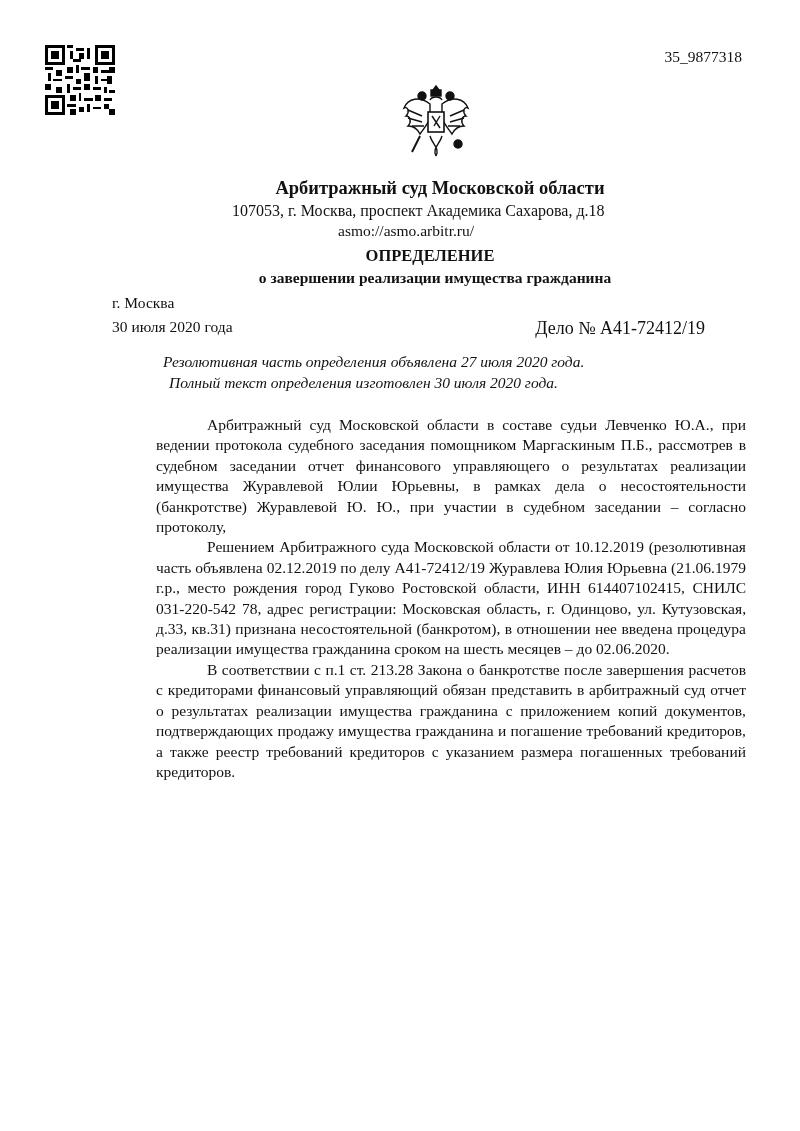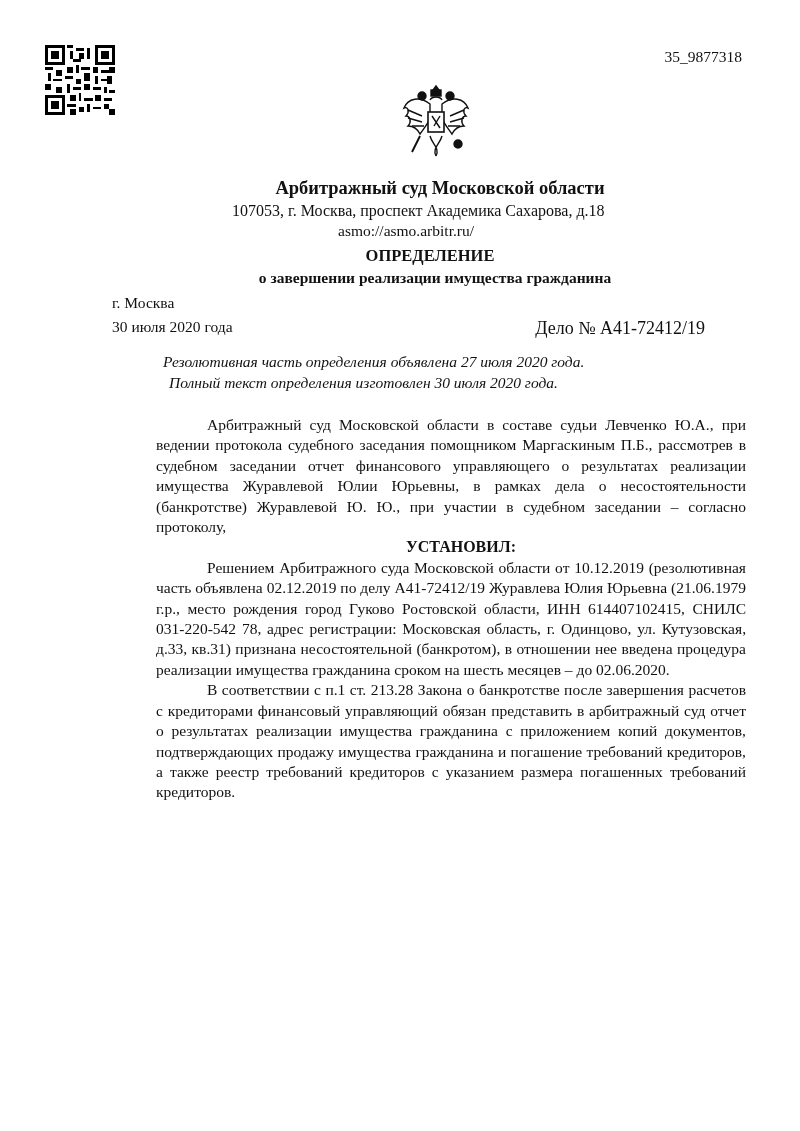--- a/index.html
+++ b/index.html
@@ -117,16 +117,15 @@
 
 <div class="city">г. Москва</div>
 <div class="date">30 июля 2020 года</div>
 <div class="case-no">Дело № А41-72412/19</div>
 
 <div class="note note1">Резолютивная часть определения объявлена 27 июля 2020 года.</div>
 <div class="note note2">Полный текст определения изготовлен 30 июля 2020 года.</div>
 
 <div class="body">
   <p>Арбитражный суд Московской области в составе судьи Левченко Ю.А., при ведении протокола судебного заседания помощником Маргаскиным П.Б., рассмотрев в судебном заседании отчет финансового управляющего о результатах реализации имущества Журавлевой Юлии Юрьевны, в рамках дела о несостоятельности (банкротстве) Журавлевой Ю. Ю., при участии в судебном заседании – согласно протоколу,</p>
-  <p class="heading">УСТАНОВИЛ:</p>
   <p>Решением Арбитражного суда Московской области от 10.12.2019 (резолютивная часть объявлена 02.12.2019 по делу А41-72412/19  Журавлева Юлия Юрьевна (21.06.1979 г.р., место рождения город Гуково Ростовской области,  ИНН 614407102415, СНИЛС 031-220-542 78, адрес регистрации: Московская область, г. Одинцово, ул. Кутузовская, д.33, кв.31) признана  несостоятельной (банкротом), в отношении нее введена процедура реализации имущества гражданина сроком на шесть месяцев – до 02.06.2020.</p>
   <p>В соответствии с п.1 ст. 213.28 Закона о банкротстве после завершения расчетов с кредиторами финансовый управляющий обязан представить в арбитражный суд отчет о результатах реализации имущества гражданина с приложением копий документов, подтверждающих продажу имущества гражданина и погашение требований кредиторов, а также реестр требований кредиторов с указанием размера погашенных требований кредиторов.</p>
 </div>
 
 </body></html>

